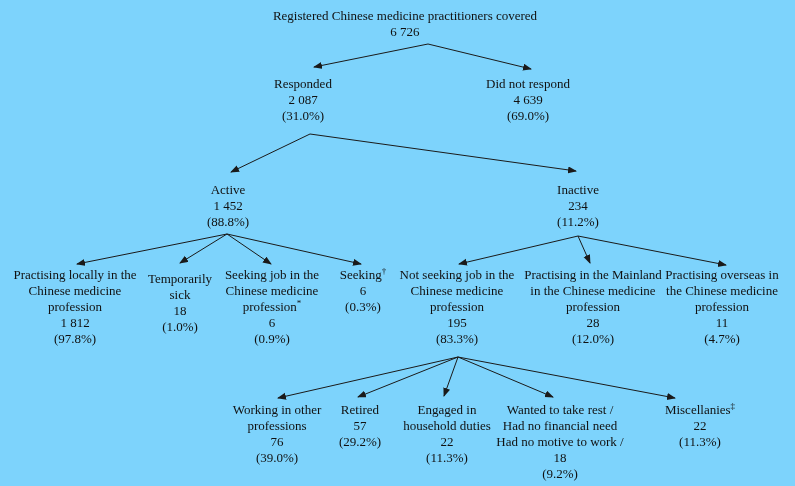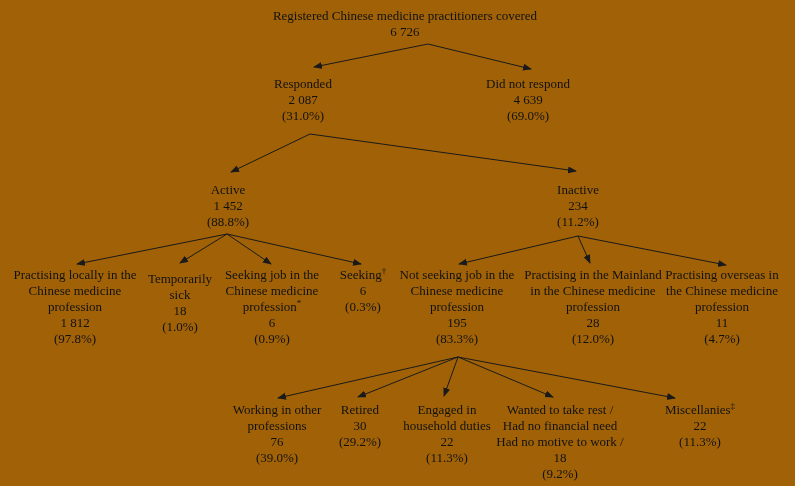--- a/index.html
+++ b/index.html
@@ -1,17 +1,17 @@
 <!DOCTYPE html>
 <html><head>
 <meta charset="utf-8">
 <style>
   html,body { margin:0; padding:0; background:#ffffff; }
   .stage {
-    position:relative; width:795px; height:486px; background:#a16207;
+    position:relative; width:795px; height:486px; background:#7dd3fc;
     font-family:"Liberation Serif","DejaVu Serif",serif;
     font-size:13px; line-height:16px; color:#111111; overflow:hidden;
   }
   .arrows { position:absolute; left:0; top:0; }
   .node { position:absolute; transform:translateX(-50%); text-align:center; }
   .nowrap, .line { white-space:nowrap; }
   sup { font-size:9px; line-height:0; }
 </style>
 </head>
 <body>
@@ -108,21 +108,21 @@
     <div>(4.7%)</div>
   </div>
 
   <div class="node" style="left:277px;top:402px;width:98px">
     <div>Working in other professions</div>
     <div>76</div>
     <div>(39.0%)</div>
   </div>
   <div class="node nowrap" style="left:360px;top:402px">
     <div>Retired</div>
-    <div>30</div>
+    <div>57</div>
     <div>(29.2%)</div>
   </div>
   <div class="node" style="left:447px;top:402px;width:96px">
     <div>Engaged in household duties</div>
     <div>22</div>
     <div>(11.3%)</div>
   </div>
   <div class="node" style="left:560px;top:402px">
     <div class="line">Wanted to take rest /</div>
     <div class="line">Had no financial need</div>

